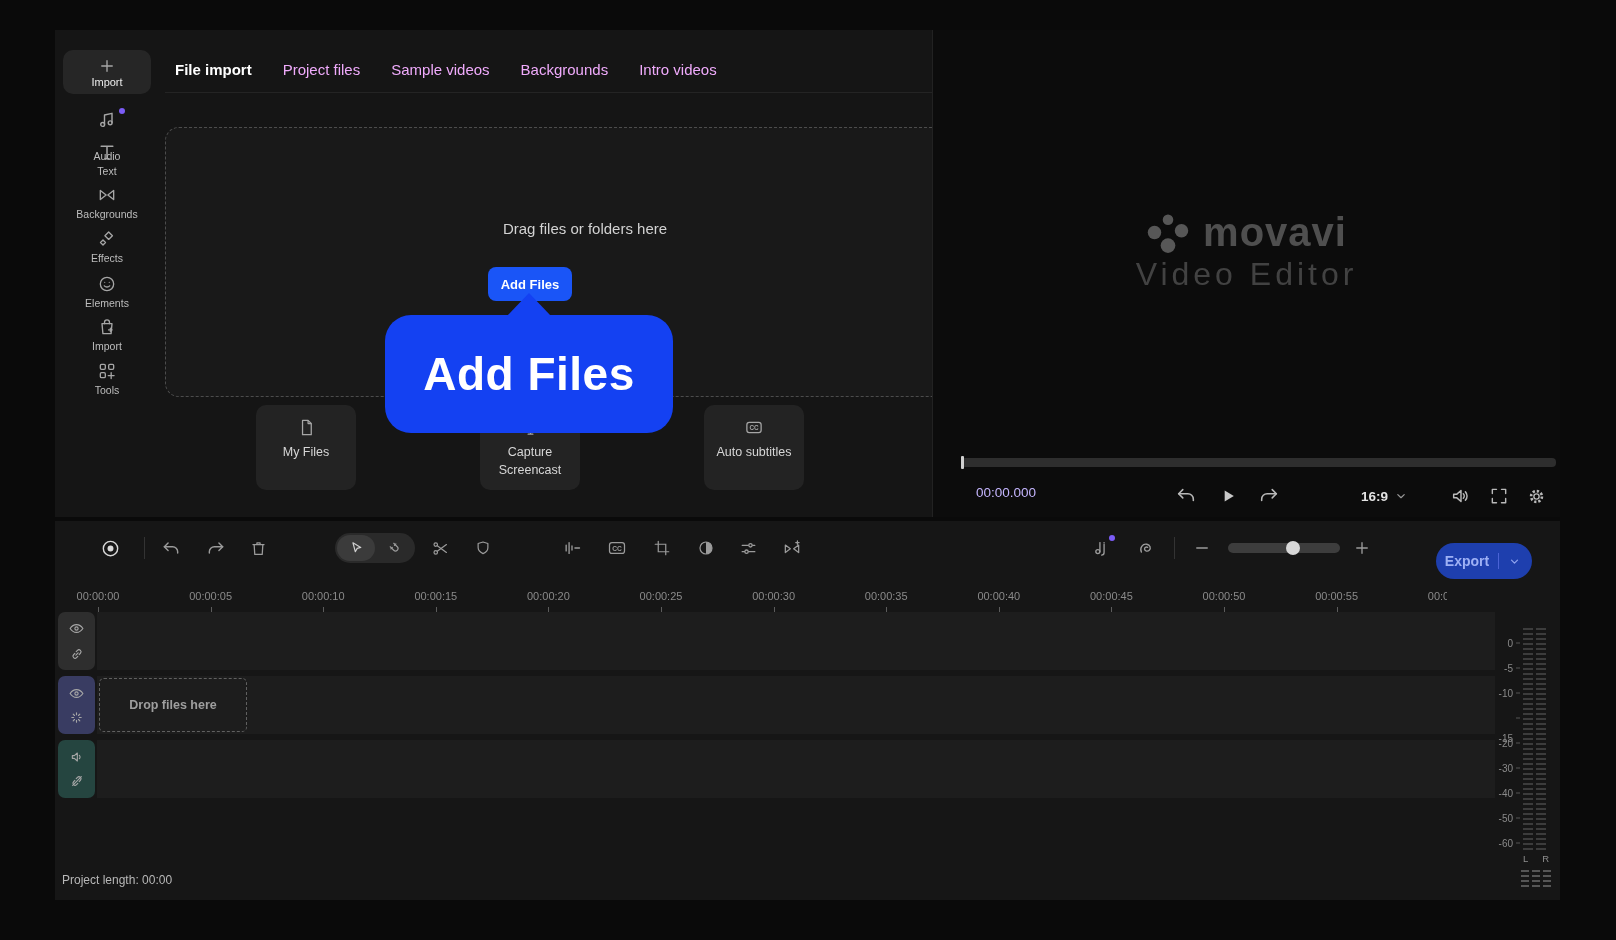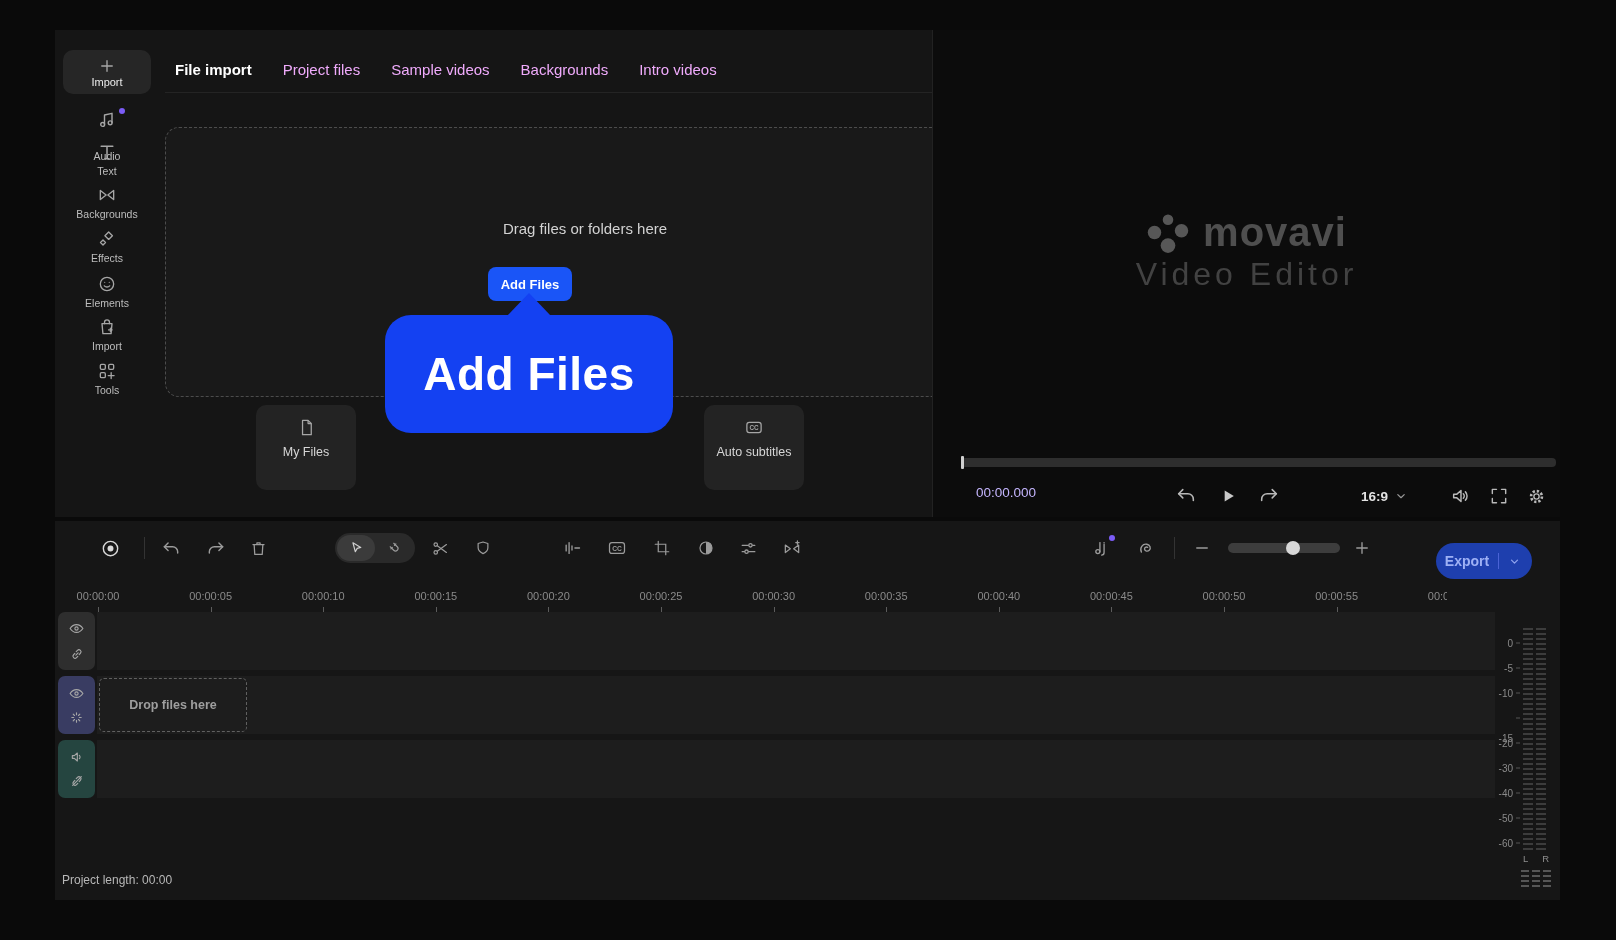--- a/index.html
+++ b/index.html
@@ -194,20 +194,29 @@
     </div>
 
     <div class="card" style="left:201px;">
       <span class="ic">
         <svg width="19" height="19" viewBox="0 0 24 24" fill="none" stroke="currentColor" stroke-width="1.6" stroke-linejoin="round">
             <path d="M7 3h7l4 4v14H7z"></path>
             <path d="M14 3v4h4"></path>
           </svg>
       </span>
       <span class="lbl">My Files</span>
+    </div>
+    <div class="card" style="left:425px;">
+      <span class="ic">
+        <svg width="19" height="19" viewBox="0 0 24 24" fill="none" stroke="currentColor" stroke-width="1.6" stroke-linecap="round">
+            <rect x="3" y="4.5" width="18" height="12.5" rx="2"></rect>
+            <path d="M9 20.5h6M12 17v3.5"></path>
+          </svg>
+      </span>
+      <span class="lbl">Capture Screencast</span>
     </div>
     <div class="card" style="left:649px;">
       <span class="ic">
         <svg width="20" height="19" viewBox="0 0 24 24" fill="none" stroke="currentColor" stroke-width="1.6">
             <rect x="3" y="5.5" width="18" height="13" rx="3"></rect>
             <text x="12" y="15" font-size="8" text-anchor="middle" fill="currentColor" stroke="none" font-weight="700" font-family="inherit">CC</text>
           </svg>
       </span>
       <span class="lbl">Auto subtitles</span>
     </div>

